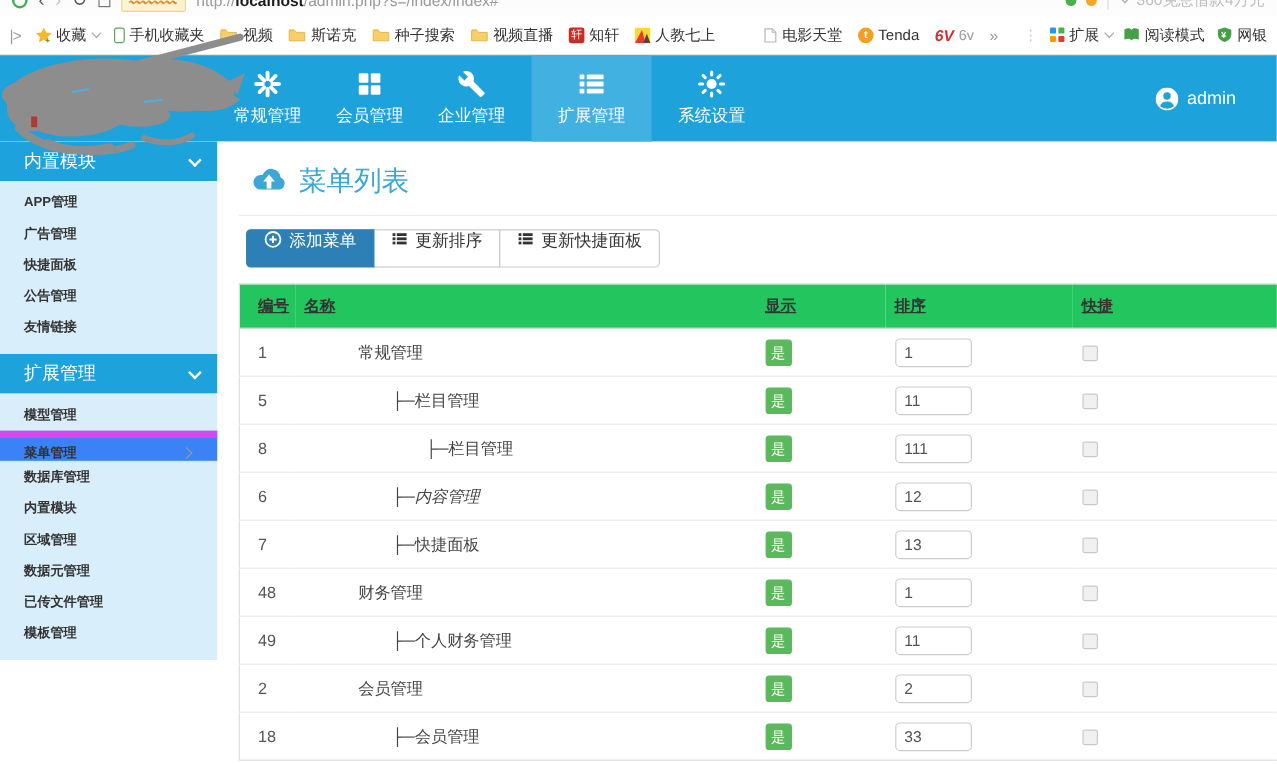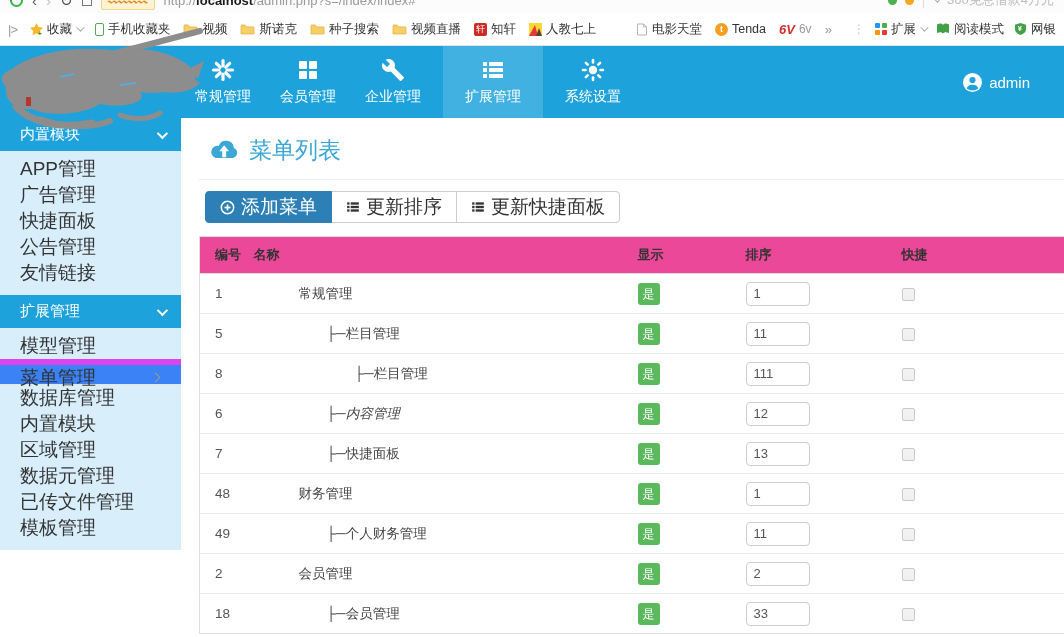--- a/index.html
+++ b/index.html
@@ -49,37 +49,37 @@
   .user-zone { margin-left:auto; display:flex; align-items:center; gap:7px; color:#fff; font-size:15px; padding-right:34px; }
 
   
   .scribble { position:absolute; left:0; top:27px; z-index:6; pointer-events:none; }
 
   
   .sidebar { position:absolute; left:0; top:118px; width:181px; bottom:0; background:#fff; z-index:2; }
   .sec-head { height:33px; background:#1da2dc; color:#fff; font-size:15px; display:flex; align-items:center; justify-content:space-between; padding:0 16px 0 20px; cursor:pointer; }
   .chev-down { width:8px; height:8px; border-right:2px solid #fff; border-bottom:2px solid #fff; transform:rotate(45deg) translateY(-2px); }
   .sec-items { background:#d9eefb; padding:5px 0 9px; }
-  .s-item { height:26px; line-height:26px; padding-left:20px; font-size:19px; color:#333; cursor:pointer; position:relative; }
+  .s-item { height:26px; line-height:26px; padding-left:20px; font-size:11px; color:#333; cursor:pointer; position:relative;font-weight:bold; }
   .s-item .chev-right { display:none; position:absolute; right:22px; top:9px; width:7px; height:7px; border-right:1.5px solid #999; border-bottom:1.5px solid #999; transform:rotate(-45deg); }
   .s-item.selected { background:#3b82f6; border-top:6px solid #d946ef; border-bottom:1px solid #e6e6e6; }
   .s-item.selected .chev-right { display:block; }
 
   
   .main { margin-left:181px; padding:14px 0 0 18px; background:#fff; }
   .page-title { display:flex; align-items:center; gap:10px; color:#3aa7d4; font-size:23px; margin:3px 0 13px 10px; }
   .title-rule { border:none; border-top:1px solid #ededed; margin:0; }
   .toolbar { display:flex; margin:11px 0 13px 6px; }
-  .btn { height:32px; display:inline-flex; align-items:center; gap:6px; padding:0 14px; background:#fff; border:1px solid #ccc; font-size:19px; color:#333; cursor:pointer; margin-left:-1px; }
+  .btn { height:32px; display:inline-flex; align-items:flex-start; gap:6px; padding:0 14px; background:#fff; border:1px solid #ccc; font-size:14px; color:#333; cursor:pointer; margin-left:-1px; }
   .btn:first-child { margin-left:0; border-radius:4px 0 0 4px; }
   .btn:last-child { border-radius:0 4px 4px 0; }
   .btn.primary { background:#2d80b5; border-color:#2d80b5; color:#fff; position:relative; z-index:1; }
 
   table.menu { border-collapse:collapse; table-layout:fixed; width:884px; border:1px solid #ddd; }
-  table.menu th { background:#ec4899; height:37px; text-align:left; font-size:13px; font-weight:bold; color:#333; padding-left:8px; border-bottom:1px solid #ddd; }
+  table.menu th { background:#22c55e; height:37px; text-align:left; font-size:13px; font-weight:bold; color:#333; padding-left:8px; border-bottom:1px solid #ddd;text-decoration:underline; }
   table.menu th.c-id { padding-left:15px; }
   table.menu td { height:40px; border-top:1px solid #e8e8e8; font-size:13.5px; color:#444; padding-left:8px; background:#fff; }
   table.menu td.c-id { padding-left:15px; color:#555; }
   .name-cell { display:inline-block; }
   .show-badge { display:inline-block; width:22px; height:22px; line-height:22px; text-align:center; background:#5cb85c; color:#fff; border-radius:3px; font-size:12px; cursor:pointer; }
   .sort-input { width:64px; height:24px; border:1px solid #ccc; border-radius:4px; padding:0 7px; font-size:13px; color:#555; font-family:inherit; }
   .quick-cb { appearance:none; -webkit-appearance:none; width:13px; height:13px; border:1px solid #c9c9c9; background:#f1f1f1; border-radius:2px; cursor:pointer; vertical-align:middle; }
 </style>
 </head>
 <body>

